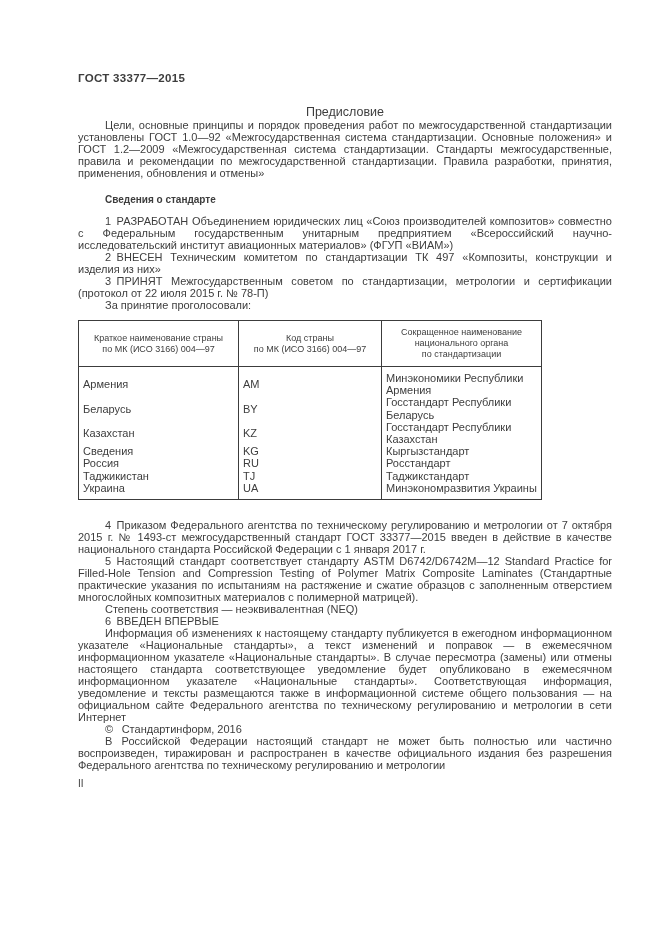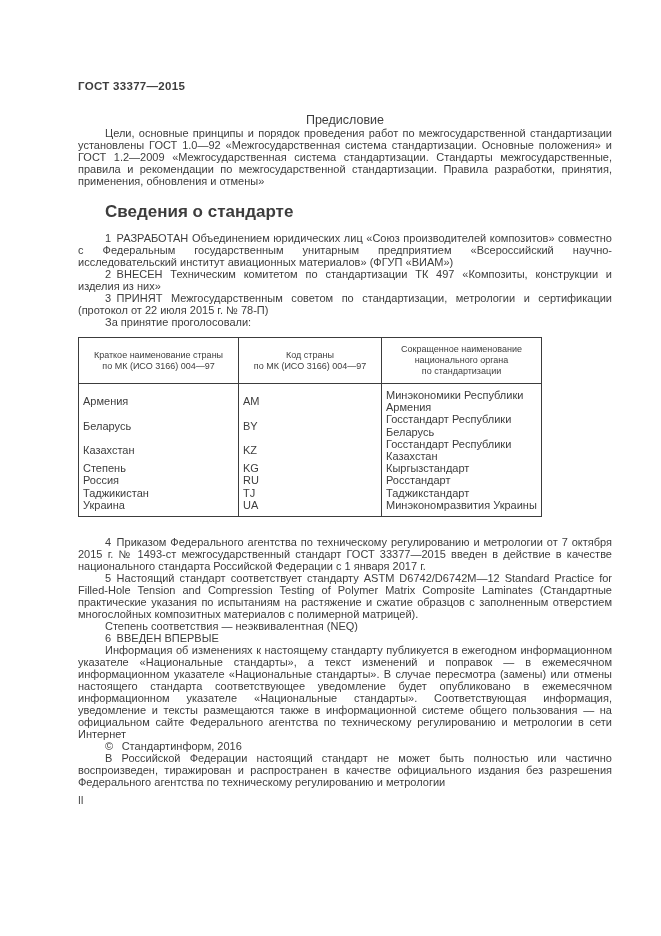--- a/index.html
+++ b/index.html
@@ -6,21 +6,21 @@
   .page{
     position:relative;
     width:661px;height:936px;
     background:#ffffff;
     color:#3d3d3d;
     font-family:"Liberation Sans","DejaVu Sans",sans-serif;
     overflow:hidden;
   }
   .content{
     position:absolute;
-    left:78px;top:16px;
+    left:78px;top:8px;
     width:534px;
   }
   .doc-header{
     margin-top:64px;
     font-size:11.5px;
     font-weight:bold;
     letter-spacing:.3px;
   }
   .doc-title{
     margin-top:21px;
@@ -31,21 +31,21 @@
   p.para{
     margin:0;
     font-size:11px;
     line-height:12px;
     text-align:justify;
     text-indent:27px;
   }
   .intro{margin-top:15px;}
   .about-heading{
     margin-top:15px;
-    font-size:17px;
+    font-size:10px;
     font-weight:bold;
     text-indent:27px;
   }
   .items{margin-top:10px;}
   .vote-line{text-align:left;}
   table.countries{
     margin-top:9px;
     width:464px;
     border-collapse:collapse;
     table-layout:fixed;
@@ -143,21 +143,21 @@
             <td class="c0">Беларусь</td>
             <td class="c1">BY</td>
             <td class="c2">Госстандарт Республики Беларусь</td>
           </tr>
           <tr class="body-row">
             <td class="c0">Казахстан</td>
             <td class="c1">KZ</td>
             <td class="c2">Госстандарт Республики Казахстан</td>
           </tr>
           <tr class="body-row">
-            <td class="c0">Степень</td>
+            <td class="c0">Сведения</td>
             <td class="c1">KG</td>
             <td class="c2">Кыргызстандарт</td>
           </tr>
           <tr class="body-row">
             <td class="c0">Россия</td>
             <td class="c1">RU</td>
             <td class="c2">Росстандарт</td>
           </tr>
           <tr class="body-row">
             <td class="c0">Таджикистан</td>

